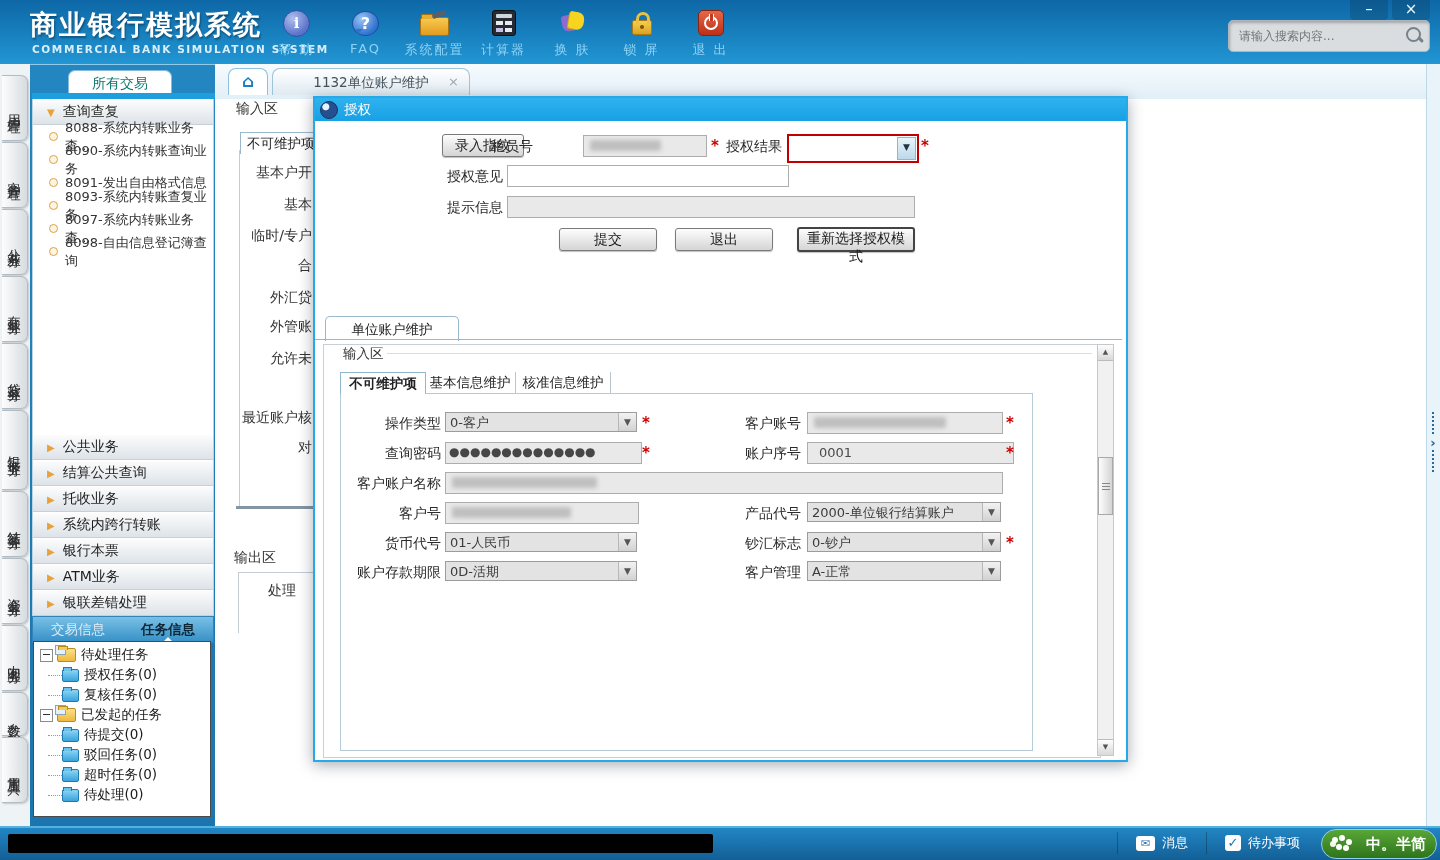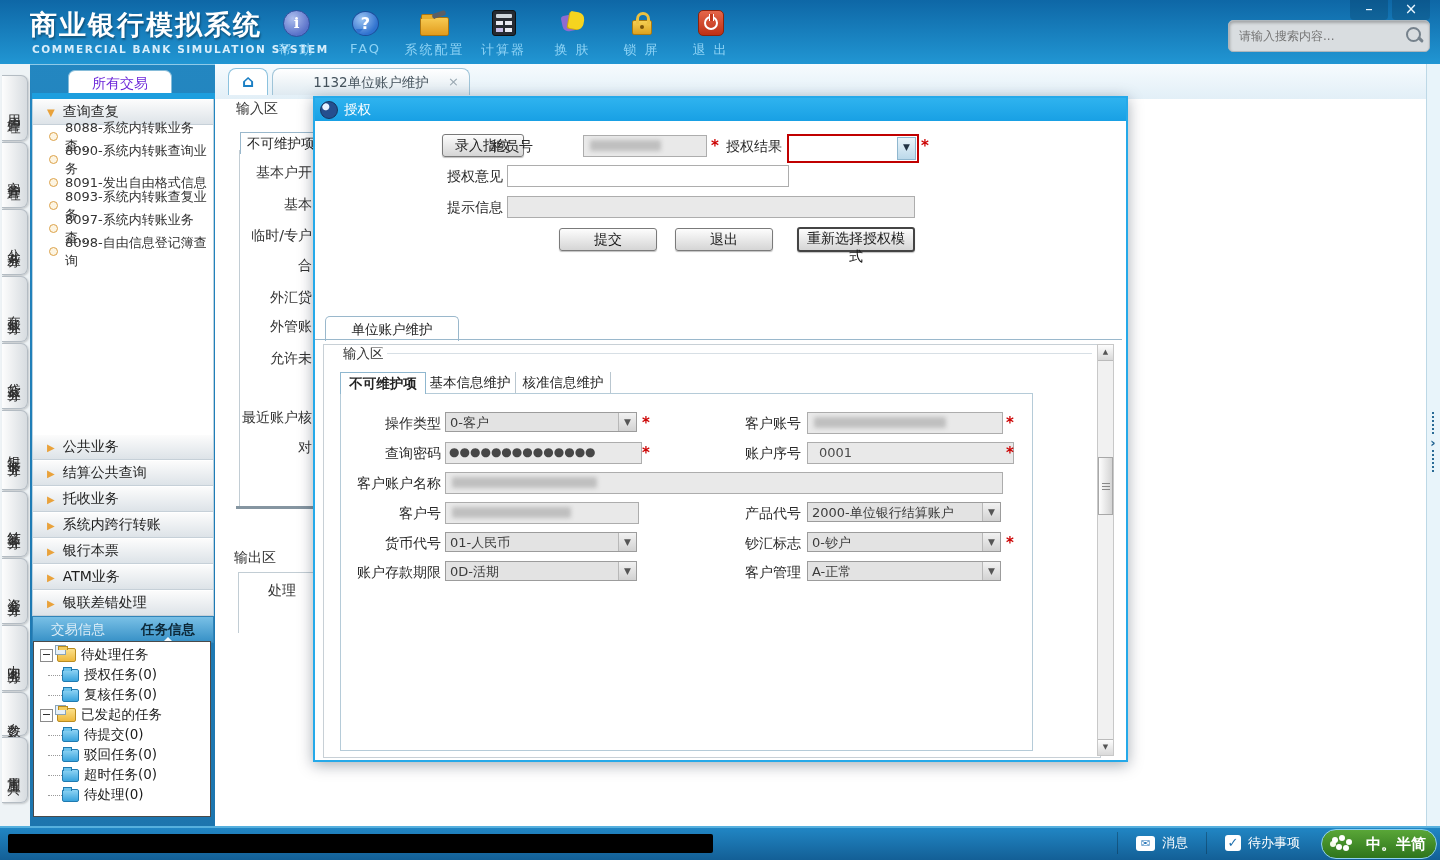--- a/index.html
+++ b/index.html
@@ -54,21 +54,21 @@
   .vstrip{position:absolute;left:0;top:64px;width:30px;height:764px;background:#eef3f6;}
   .vtab{position:absolute;left:2px;width:25px;background:linear-gradient(90deg,#fdfdfd,#d7dce0);
         border:1px solid #b4bcc3;border-left:none;border-radius:0 7px 7px 0;
         color:#2c2c2c;font-size:13.5px;writing-mode:vertical-rl;text-orientation:upright;
         display:flex;align-items:center;justify-content:center;letter-spacing:2px;cursor:pointer;
         box-shadow:1px 1px 2px rgba(0,0,0,.18);}
 
   
   .sidebar-tab{position:absolute;left:68px;top:70px;width:102px;height:24px;background:#fff;
         border:1px solid #86bcd9;border-bottom:none;border-radius:7px 7px 0 0;
-        text-align:center;font-size:14px;color:#6d28d9;line-height:24px;cursor:pointer;}
+        text-align:center;font-size:14px;color:#0f766e;line-height:24px;cursor:pointer;}
   .blue-strip{position:absolute;left:32px;top:93px;width:1366px;height:6px;background:#1d9ede;}
   .gray-hair{position:absolute;left:1398px;top:96px;width:28px;height:1px;background:#9aa4ab;}
   .side-box{position:absolute;left:32px;top:99px;width:180px;height:517px;background:#fff;
         border:1px solid #bcd2e0;border-top:none;display:flex;flex-direction:column;}
   .acc-head{height:24px;background:linear-gradient(#fcfcfc,#dde3e8);border-top:1px solid #fff;
         border-bottom:1px solid #c6d0d8;display:flex;align-items:center;font-size:14px;color:#1e1e1e;cursor:pointer;flex:none;}
   .acc-head .arr{color:#e9a23b;font-size:10px;margin:0 8px 0 14px;}
   .menu-item{height:23px;display:flex;align-items:center;font-size:13px;color:#333;cursor:pointer;flex:none;}
   .menu-item .dot{width:7px;height:7px;border:1px solid #dca24a;border-radius:50%;background:#fdf5e3;margin:0 7px 0 16px;flex:none;}
   .side-spacer{flex:1;}

